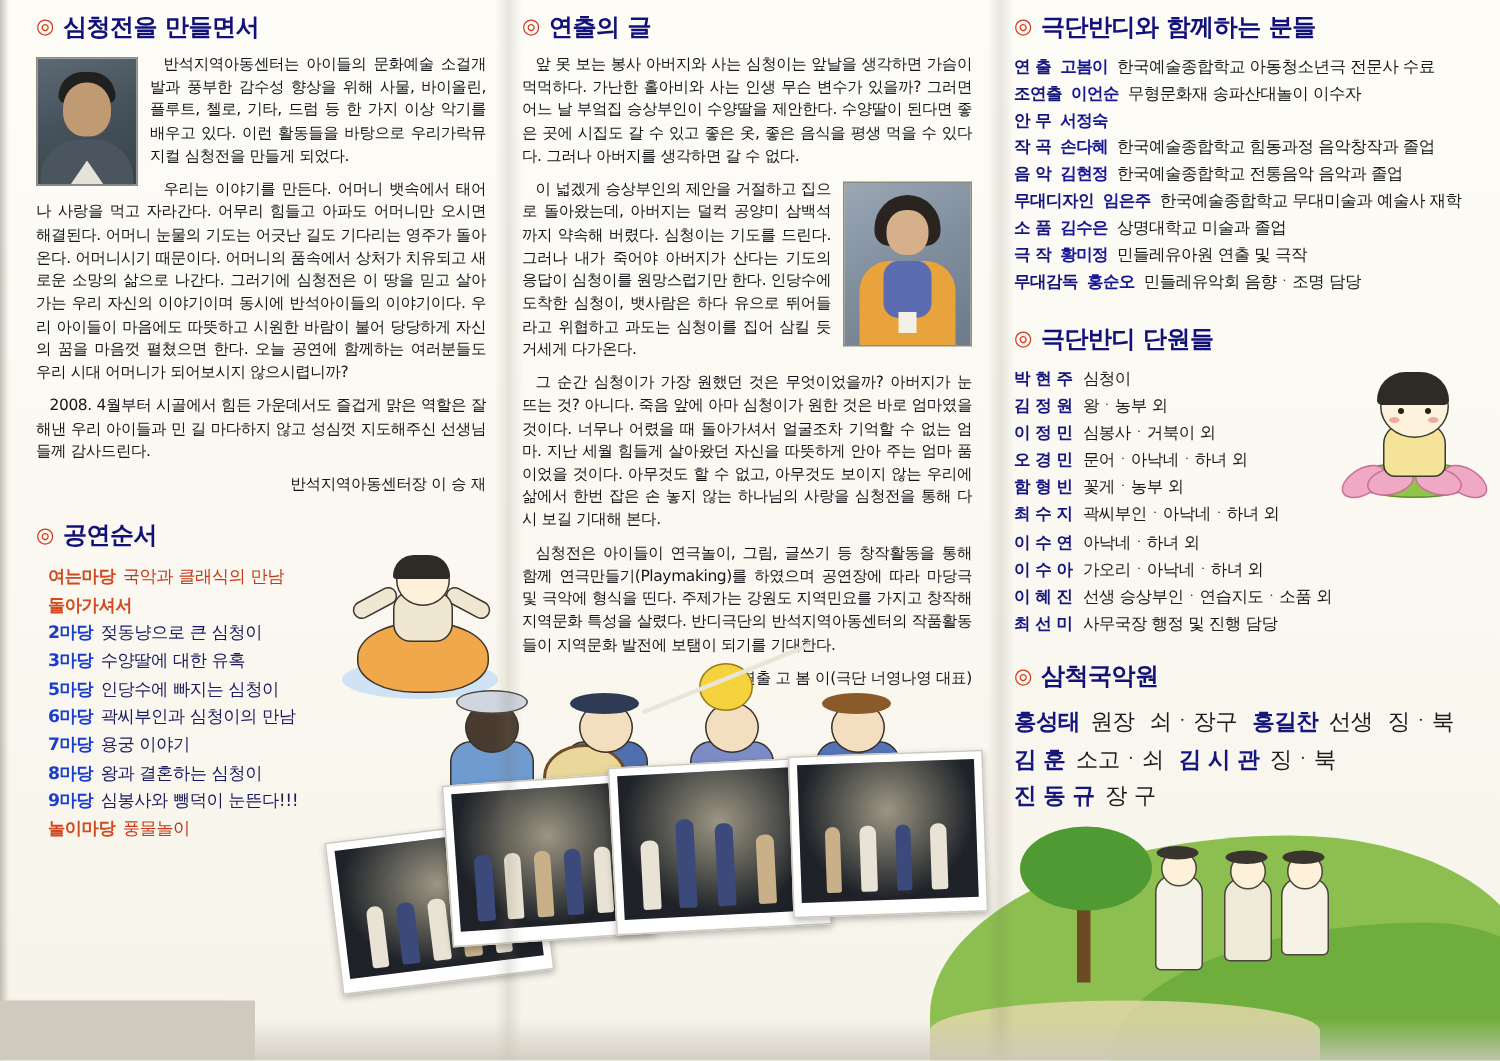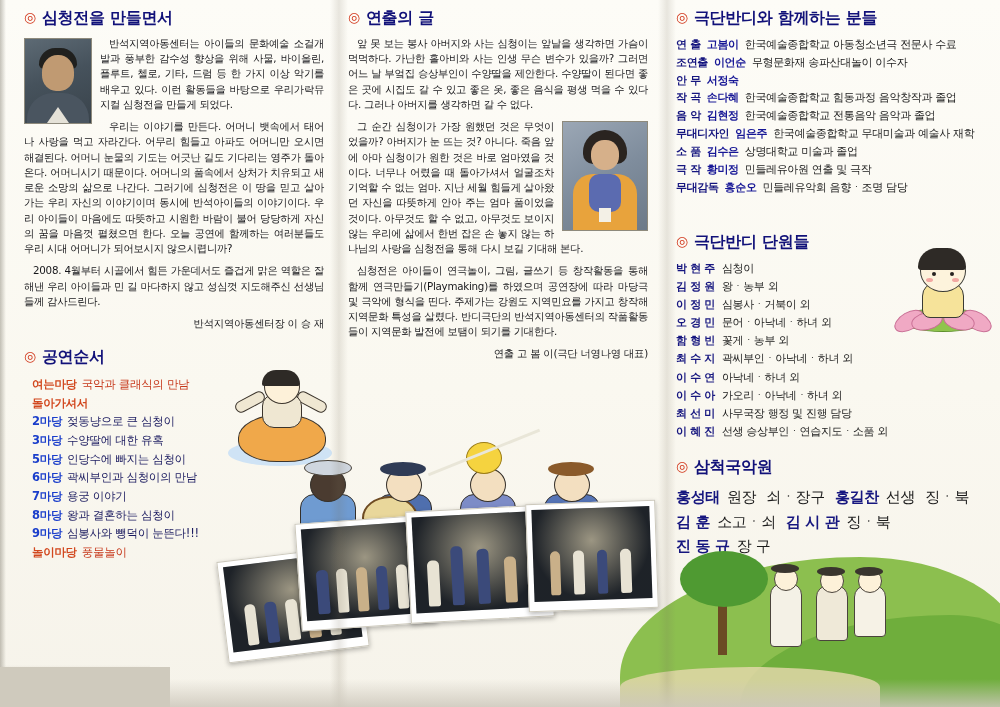--- a/index.html
+++ b/index.html
@@ -160,21 +160,21 @@
     font-size: 11.5px;
     line-height: 1.62;
     letter-spacing: -0.3px;
   }
   .prog-key { color: #d2481f; font-weight: bold; white-space: nowrap; }
   .prog-key.blue { color: #1a3ecb; }
   .prog-val { color: #1b1b60; }
   .prog-val.red { color: #c6371a; }
 
   
-  .staff { margin-bottom: 20px; }
+  .staff { margin-bottom: 4px; }
   .staff-row {
     display: flex;
     font-size: 11px;
     line-height: 1.62;
     letter-spacing: -0.35px;
     color: #123;
   }
   .staff-role {
     color: #16167f;
     white-space: nowrap;
@@ -441,20 +441,21 @@
 
     <div class="body-text">
       <p>앞 못 보는 봉사 아버지와 사는 심청이는 앞날을 생각하면 가슴이 먹먹하다. 가난한 홀아비와 사는 인생 무슨 변수가 있을까? 그러면 어느 날 부엌집 승상부인이 수양딸을 제안한다. 수양딸이 된다면 좋은 곳에 시집도 갈 수 있고 좋은 옷, 좋은 음식을 평생 먹을 수 있다다. 그러나 아버지를 생각하면 갈 수 없다.</p>
       <div class="photo2">
         <div class="w-body"></div>
         <div class="w-scarf"></div>
         <div class="w-tag"></div>
         <div class="w-hair"></div>
         <div class="w-face"></div>
       </div>
+      <p>이 넓겠게 승상부인의 제안을 거절하고 집으로 돌아왔는데, 아버지는 덜컥 공양미 삼백석까지 약속해 버렸다. 심청이는 기도를 드린다. 그러나 내가 죽어야 아버지가 산다는 기도의 응답이 심청이를 원망스럽기만 한다. 인당수에 도착한 심청이, 뱃사람은 하다 유으로 뛰어들라고 위협하고 과도는 심청이를 집어 삼킬 듯 거세게 다가온다.</p>
       <p>그 순간 심청이가 가장 원했던 것은 무엇이었을까? 아버지가 눈 뜨는 것? 아니다. 죽음 앞에 아마 심청이가 원한 것은 바로 엄마였을 것이다. 너무나 어렸을 때 돌아가셔서 얼굴조차 기억할 수 없는 엄마. 지난 세월 힘들게 살아왔던 자신을 따뜻하게 안아 주는 엄마 품이었을 것이다. 아무것도 할 수 없고, 아무것도 보이지 않는 우리에 삶에서 한번 잡은 손 놓지 않는 하나님의 사랑을 심청전을 통해 다시 보길 기대해 본다.</p>
       <p>심청전은 아이들이 연극놀이, 그림, 글쓰기 등 창작활동을 통해 함께 연극만들기(Playmaking)를 하였으며 공연장에 따라 마당극 및 극악에 형식을 띤다. 주제가는 강원도 지역민요를 가지고 창작해 지역문화 특성을 살렸다. 반디극단의 반석지역아동센터의 작품활동들이 지역문화 발전에 보탬이 되기를 기대한다.</p>
       <div class="sign">연출 고 봄 이(극단 너영나영 대표)</div>
     </div>
   </div>
 
   <div class="col col3" style="padding-top:8px;">
 
     <div class="heading">
       <span class="flower">◎</span>
@@ -540,26 +541,26 @@
       </div>
       <div class="member-row">
         <span class="member-name">이 수 연</span>
         <span class="member-role">아낙네ㆍ하녀 외</span>
       </div>
       <div class="member-row">
         <span class="member-name">이 수 아</span>
         <span class="member-role">가오리ㆍ아낙네ㆍ하녀 외</span>
       </div>
       <div class="member-row">
+        <span class="member-name">이 혜 진</span>
+        <span class="member-role">선생 승상부인ㆍ연습지도ㆍ소품 외</span>
+      </div>
+      <div class="member-row">
         <span class="member-name">최 선 미</span>
         <span class="member-role">사무국장 행정 및 진행 담당</span>
-      </div>
-      <div class="member-row">
-        <span class="member-name">이 혜 진</span>
-        <span class="member-role">선생 승상부인ㆍ연습지도ㆍ소품 외</span>
       </div>
     </div>
 
     <div style="height:16px;"></div>
 
     <div class="heading">
       <span class="flower">◎</span>
       <span class="htext">삼척국악원</span>
     </div>
     <div>

